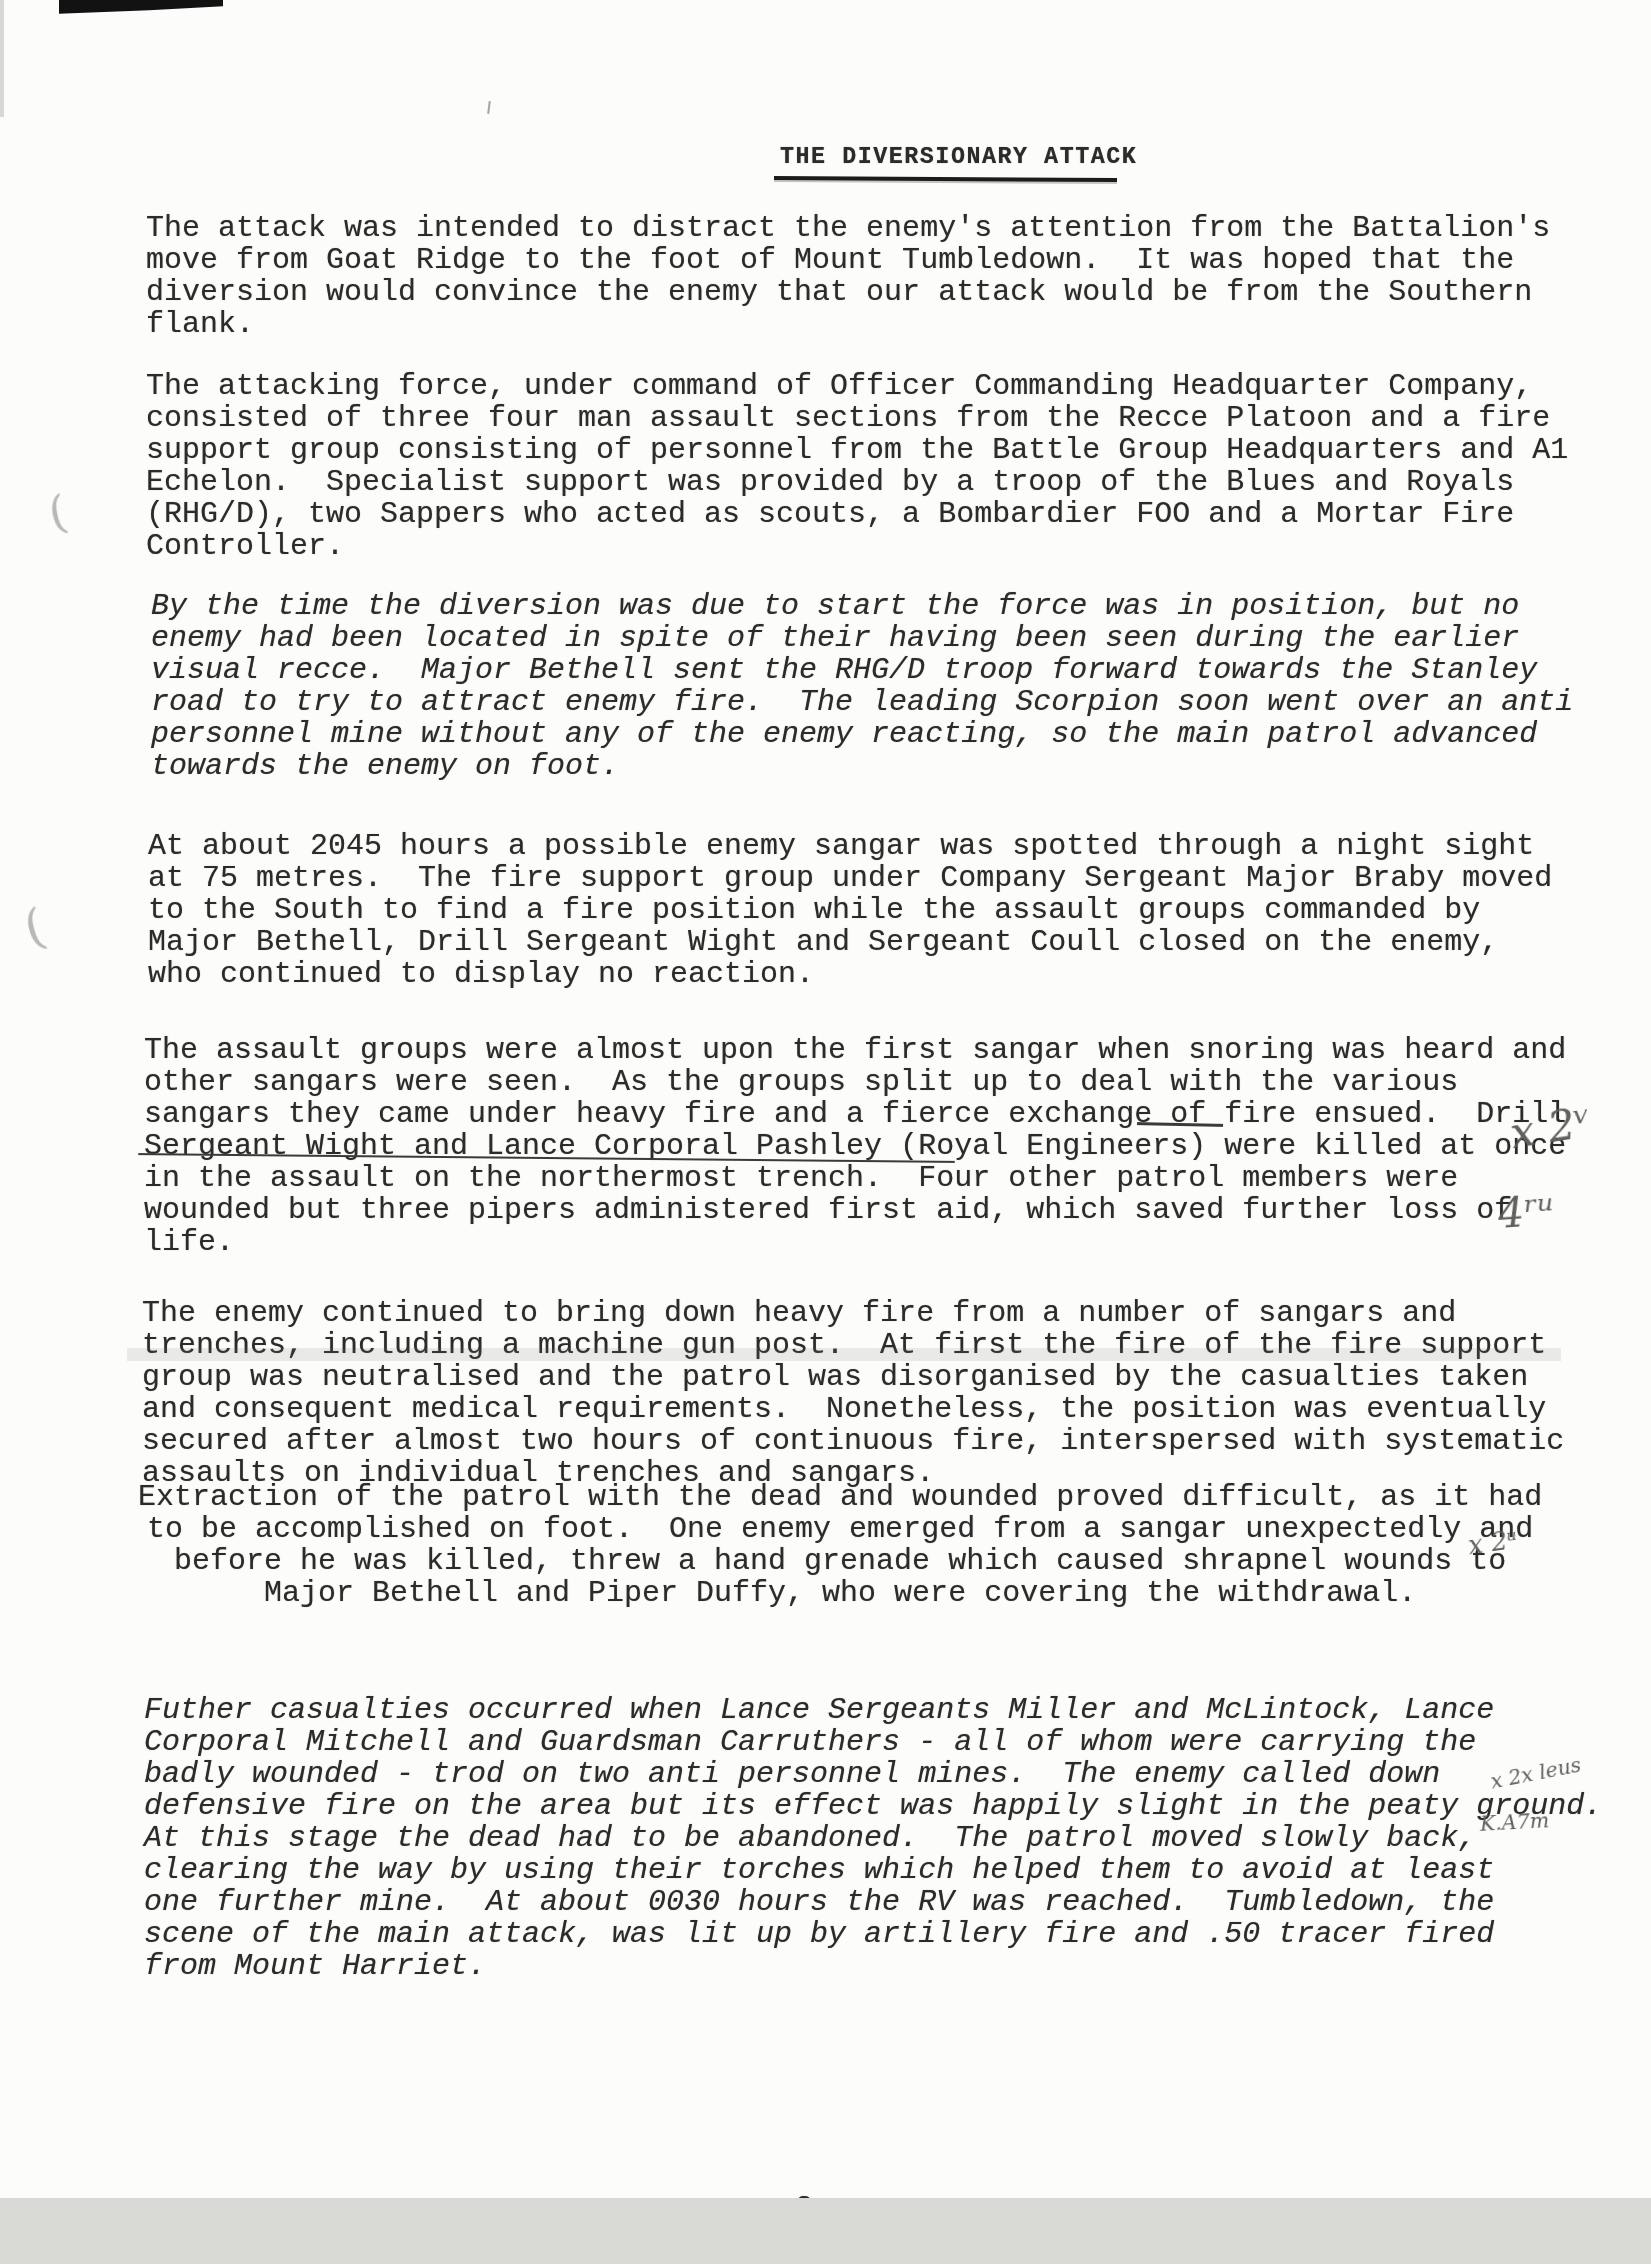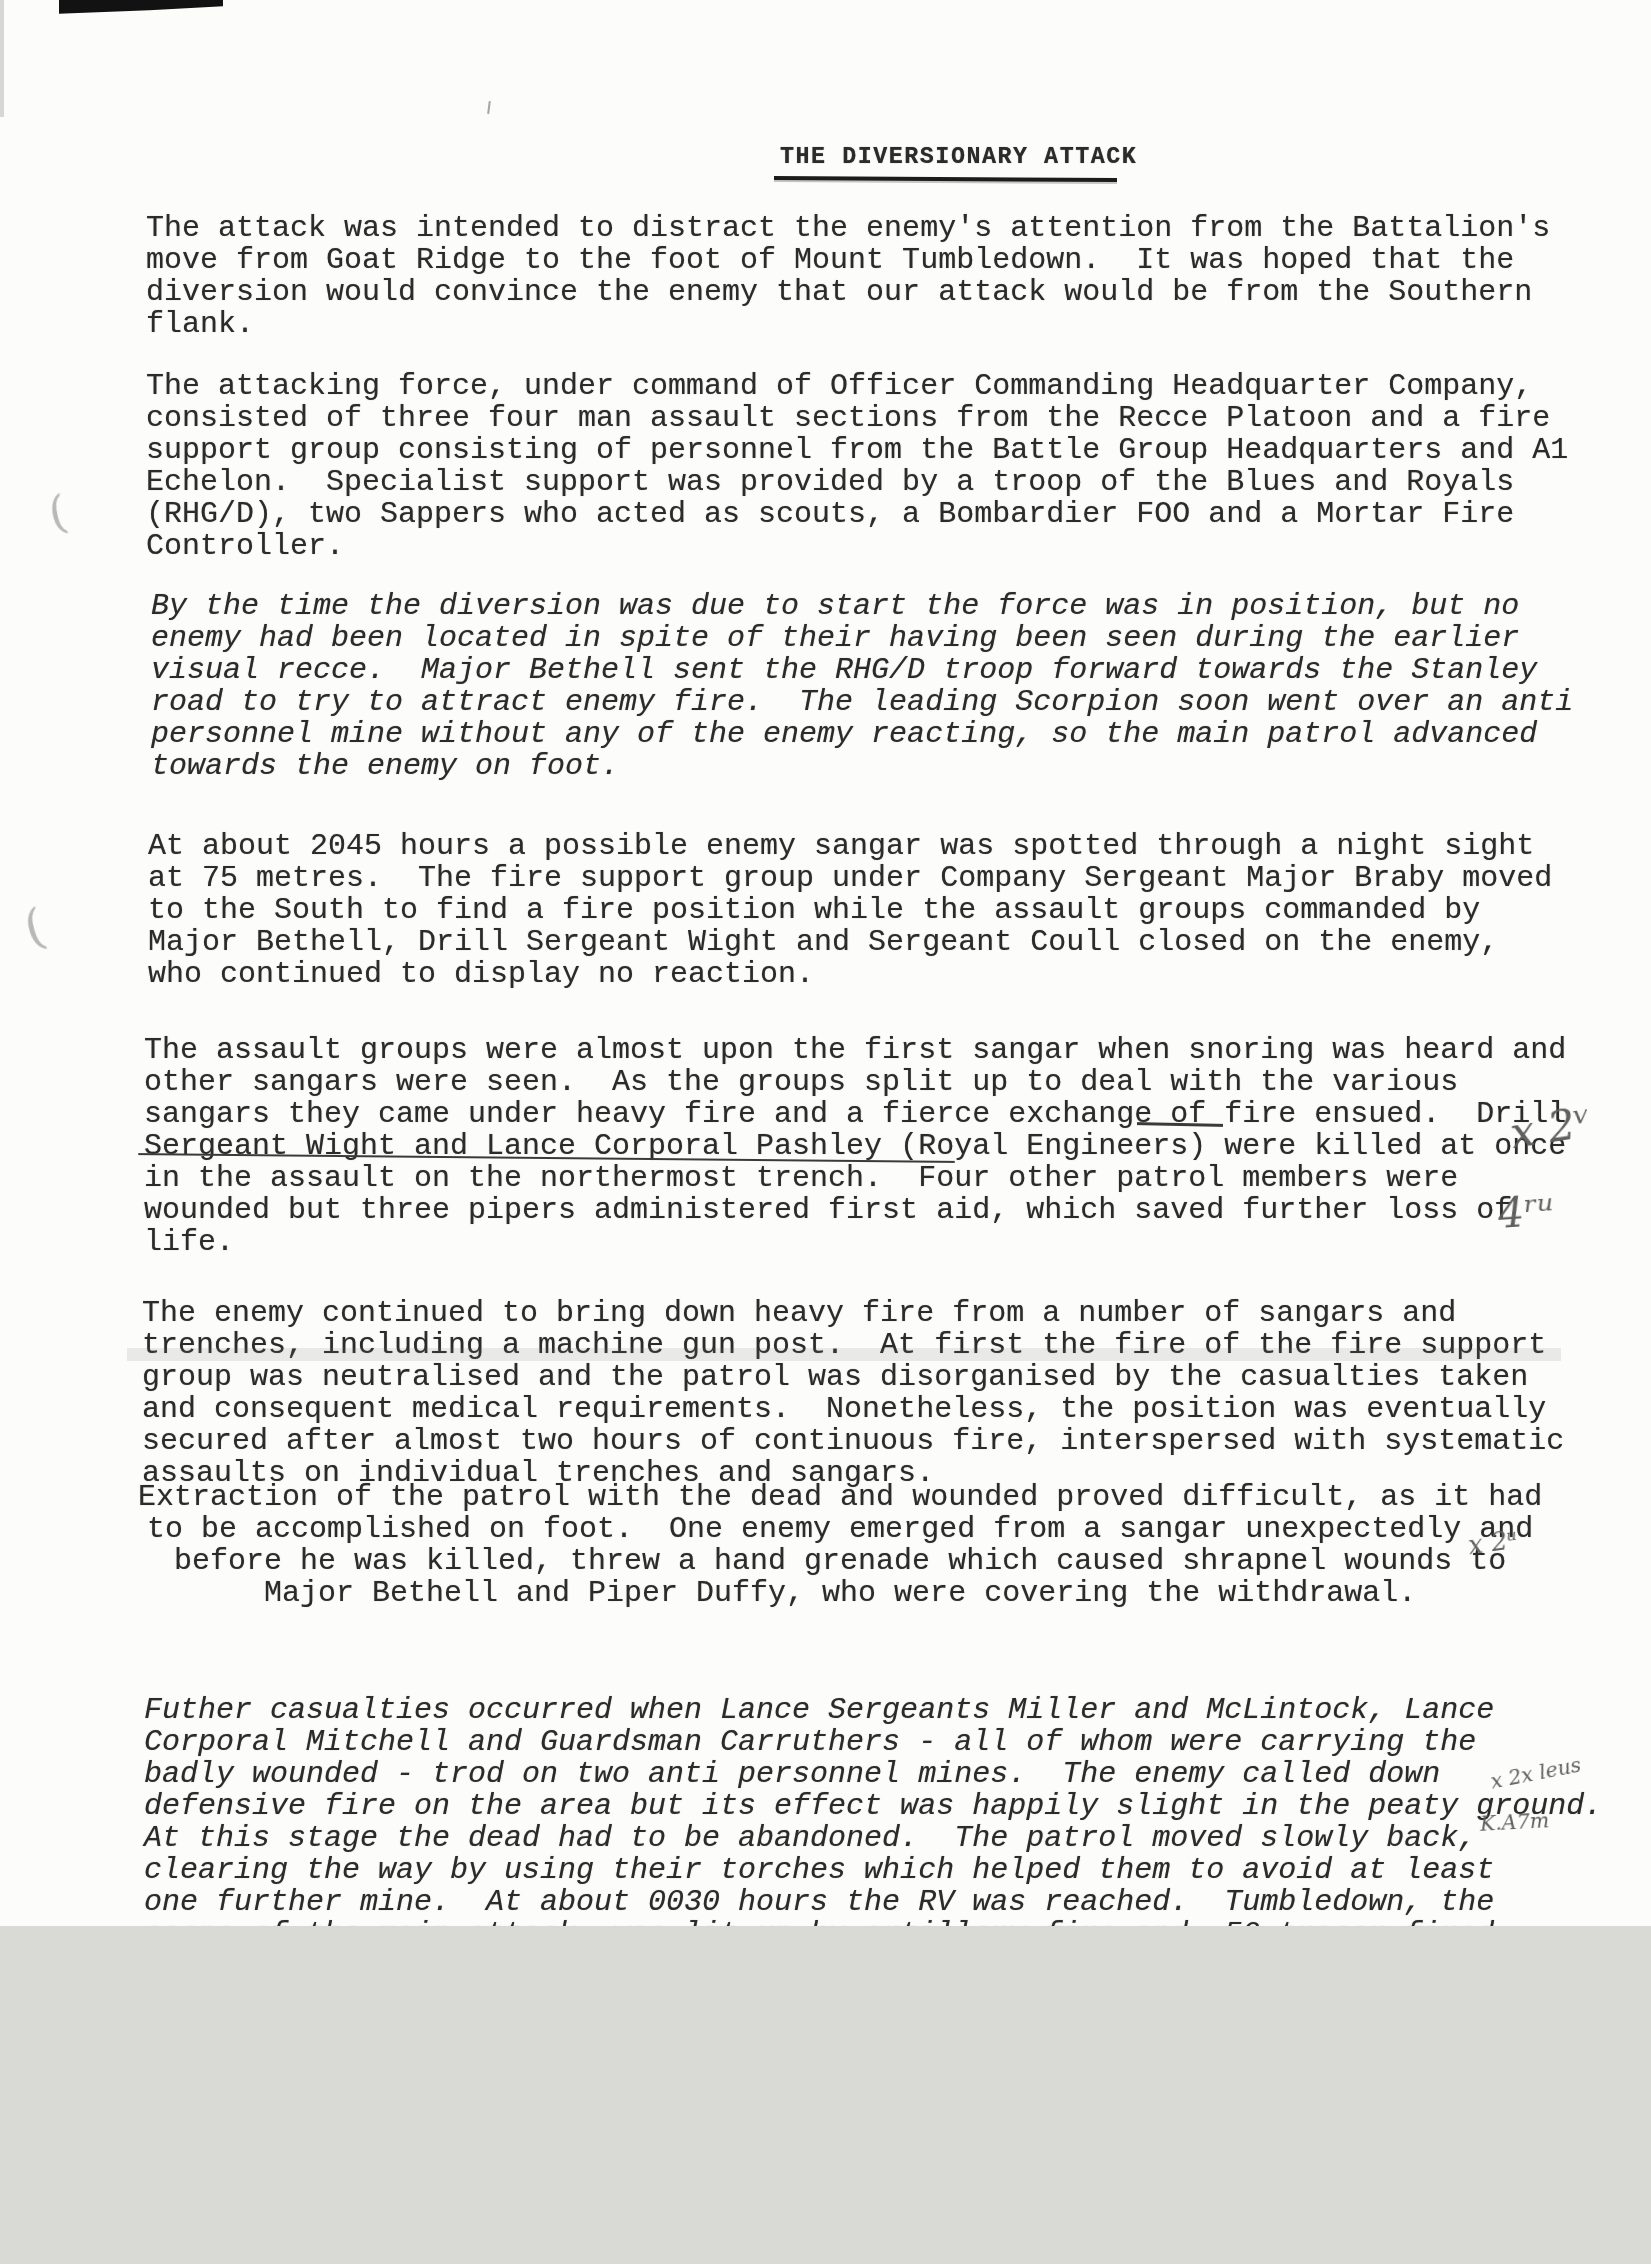--- a/index.html
+++ b/index.html
@@ -1,18 +1,18 @@
 <!DOCTYPE html>
 <html><head>
 <meta charset="utf-8">
 <style>
   html,body{margin:0;padding:0;background:#d9d9d6;}
   .page{
     position:relative;
-    width:1651px;height:1926px;
+    width:1651px;height:2198px;
     background:#fcfcfa;
     font-family:"Liberation Mono","DejaVu Sans Mono",monospace;
     color:#2b2b2b;
     overflow:hidden;
   }
   .typed{
     position:absolute;
     white-space:pre;
     font-size:30px;
     line-height:32px;

